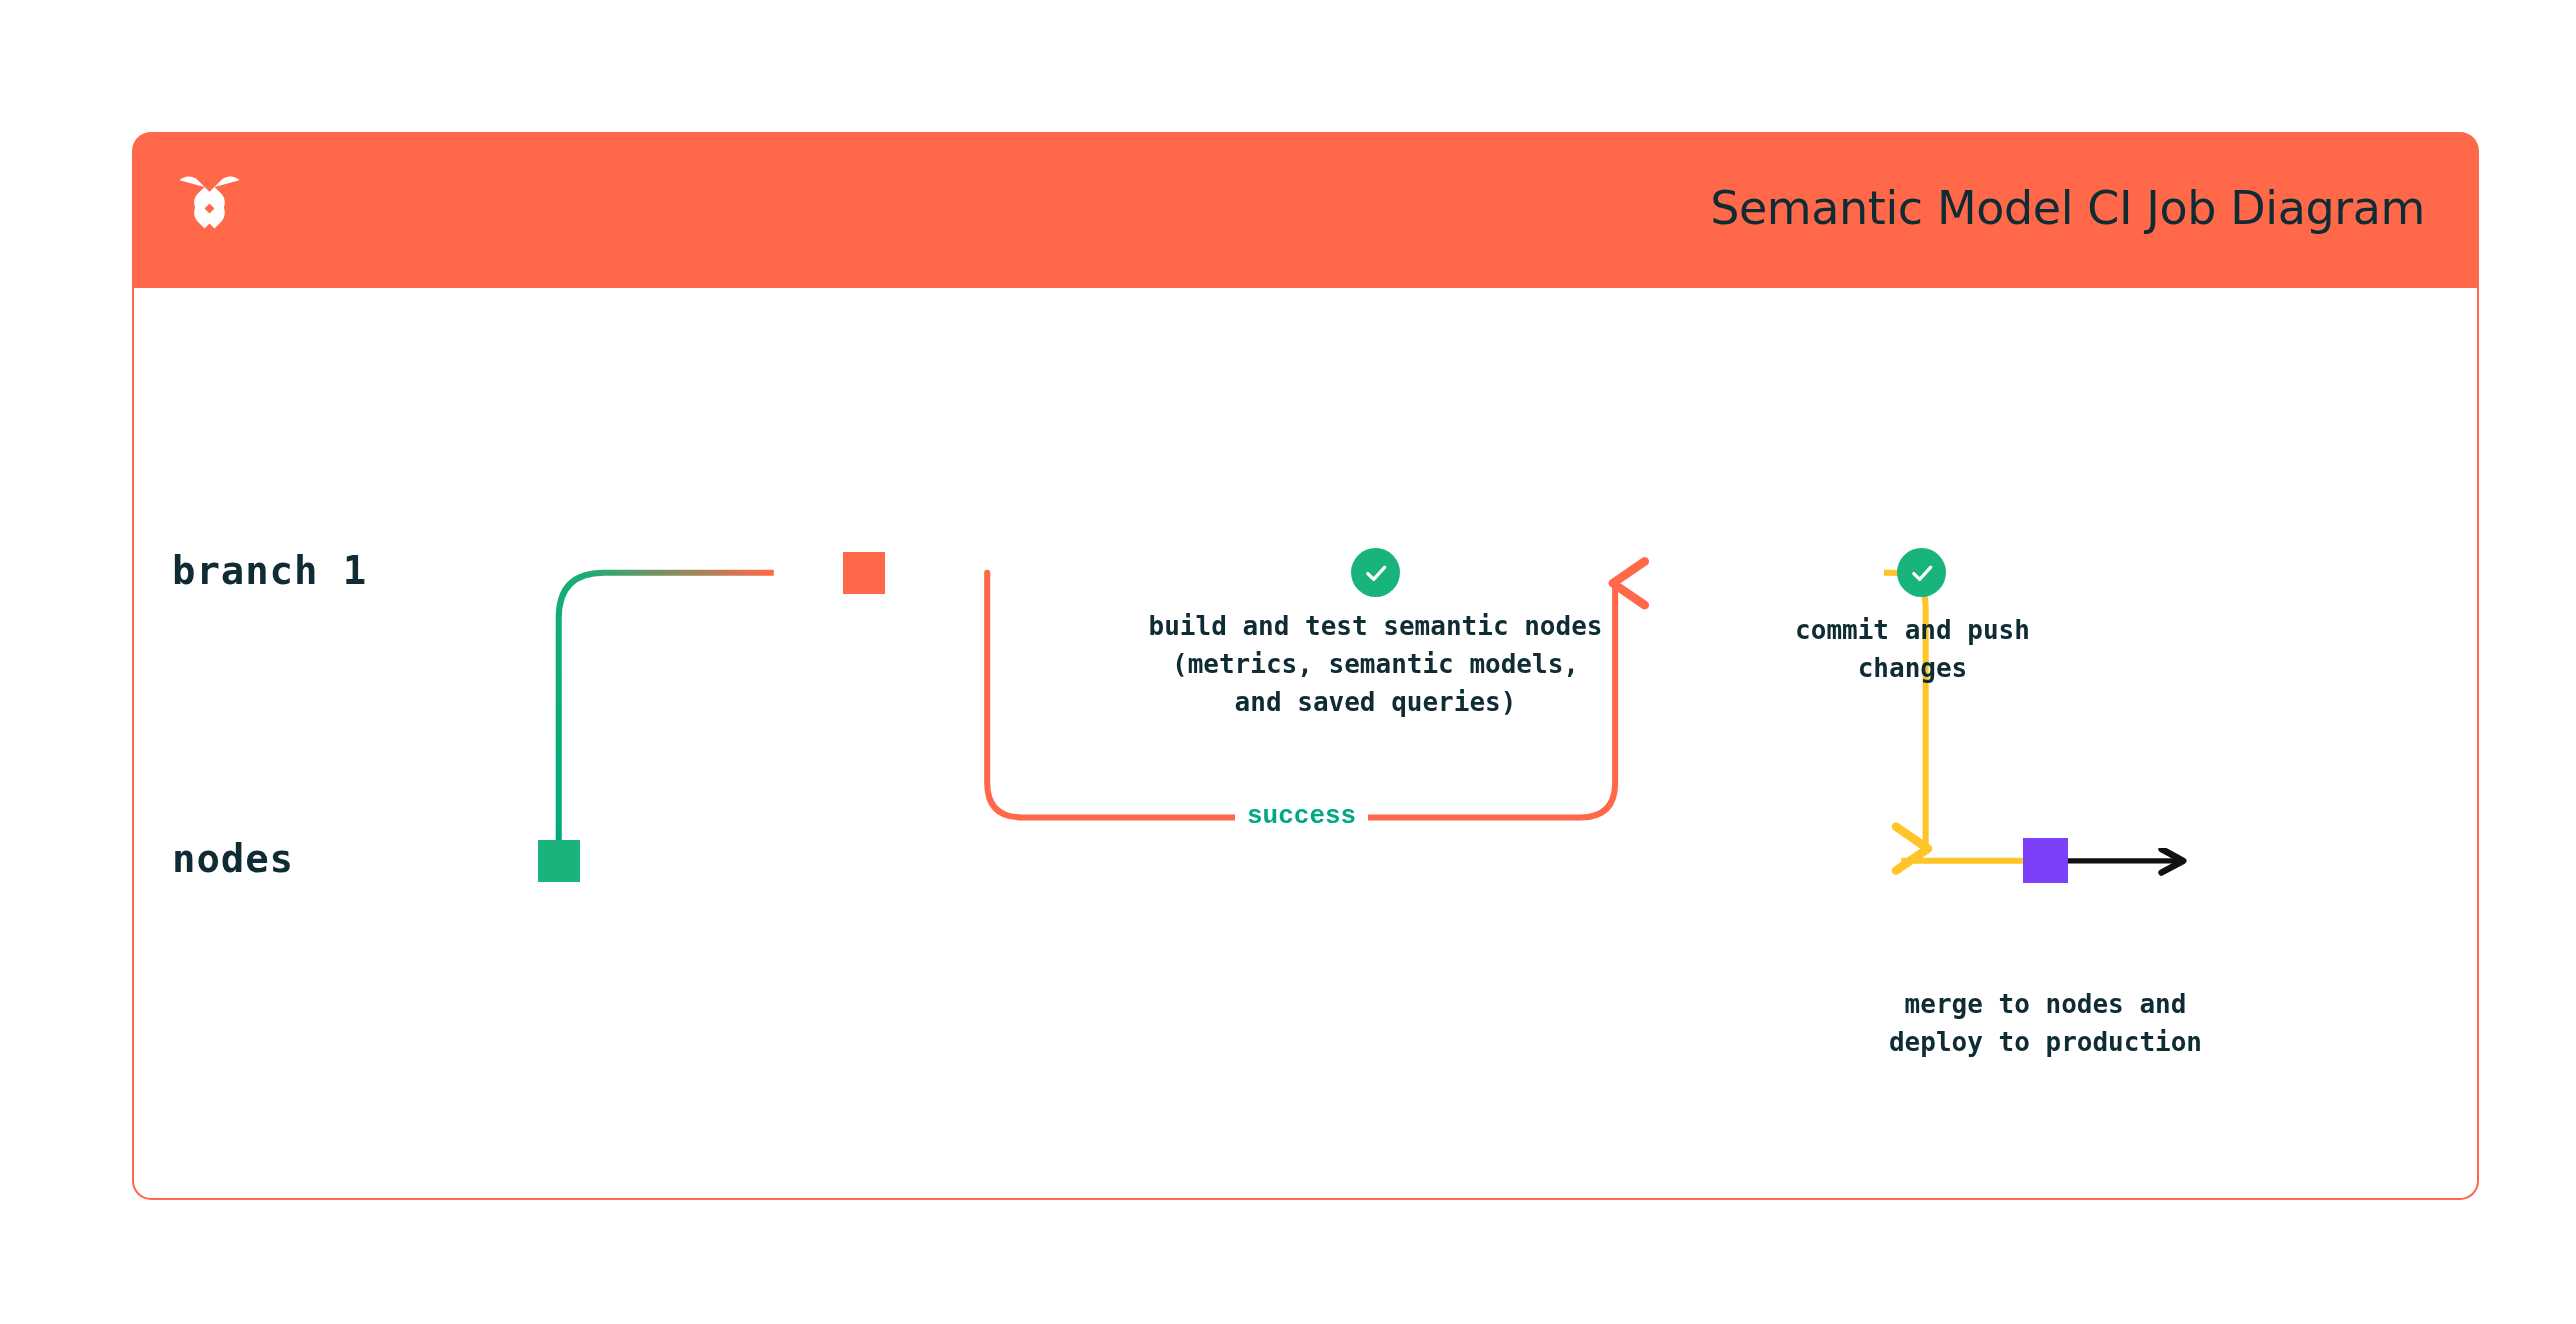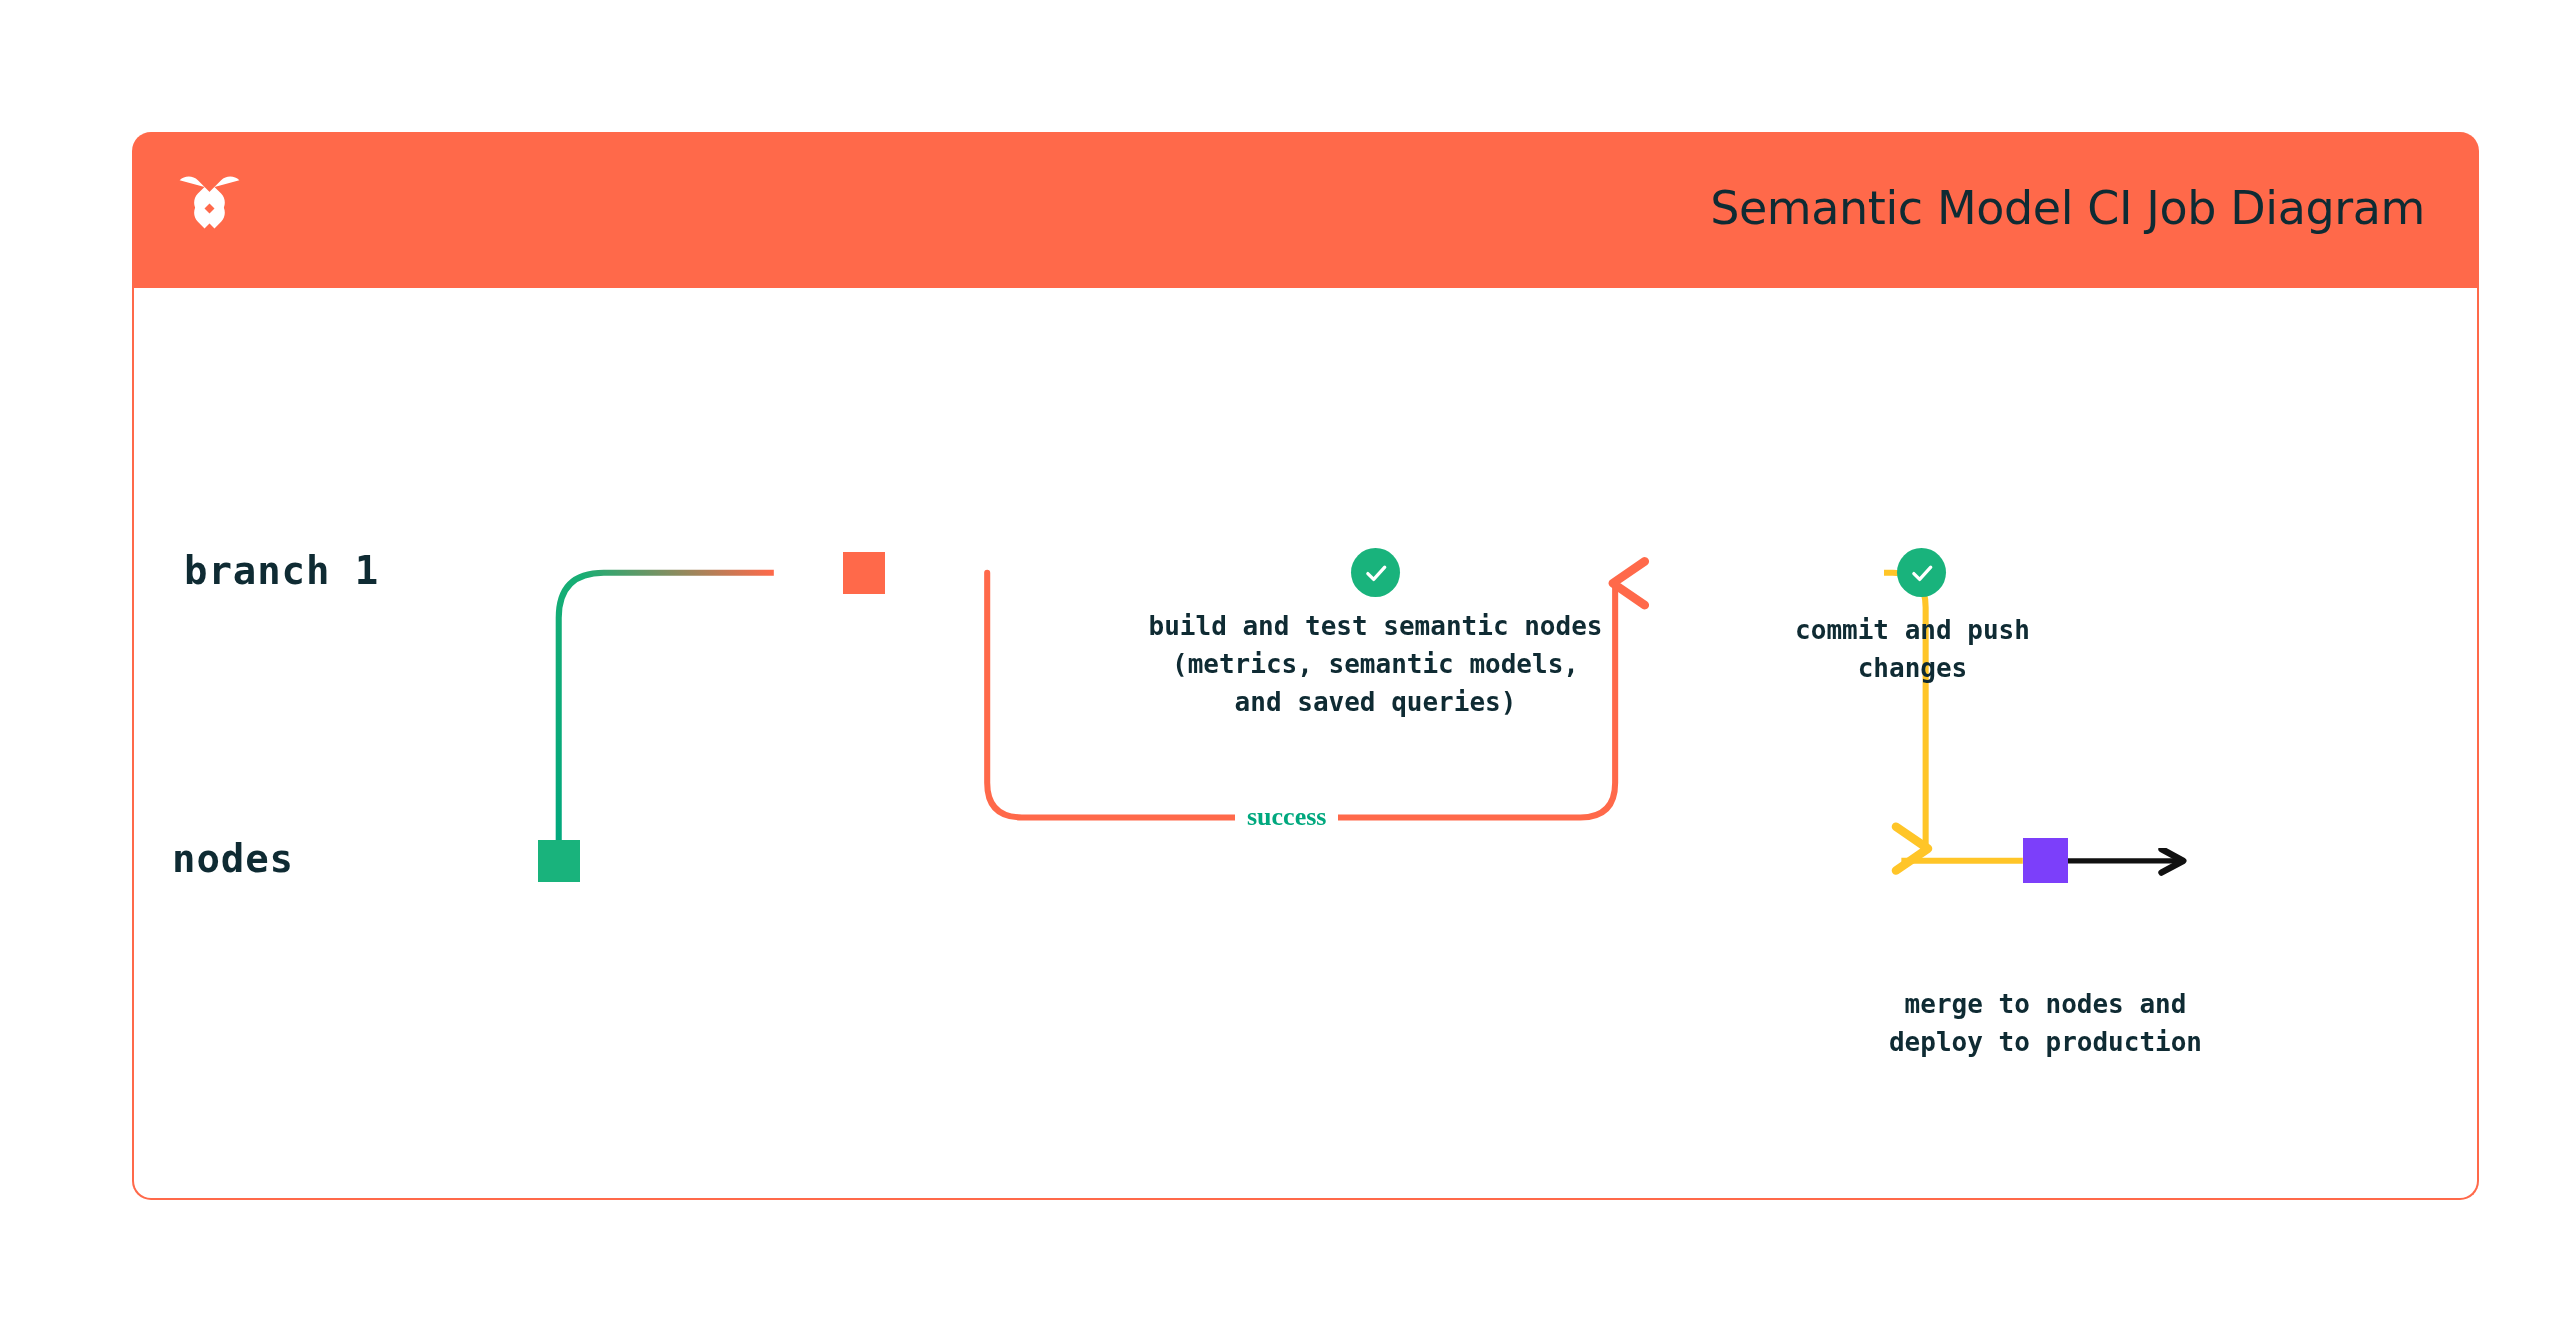--- a/index.html
+++ b/index.html
@@ -97,21 +97,21 @@
     font-size: 26px;
     font-weight: bold;
     line-height: 38px;
     text-align: center;
     white-space: pre;
   }
 
   .edge-label {
     position: absolute;
     color: #00A87E;
-    font-family: Liberation Serif, serif;
+    font-family: Liberation Mono, monospace;
     font-size: 26px;
     font-weight: bold;
     line-height: 29.5px;
     background: #ffffff;
     padding: 0 12px;
     white-space: nowrap;
   }
 
   
   .commit-square {
@@ -192,21 +192,21 @@
 
     <path d="M 986 508 L 986 750 Q 986 790 1026 790 L 1670 790 Q 1710 790 1710 750 L 1710 520" fill="none" stroke="#FF694A" stroke-width="7" stroke-linecap="round" marker-end="url(#arrowUpOrange)"></path>
 
     <path d="M 2020 508 L 2020 508 L 2030 508 Q 2068 508 2068 548 L 2068 826" fill="none" stroke="#FFC528" stroke-width="7" stroke-linecap="butt" marker-end="url(#arrowDownYellow)"></path>
 
     <path d="M 2040 840 L 2180 840" fill="none" stroke="#FFC528" stroke-width="7"></path>
 
     <path d="M 2230 840 L 2360 840" fill="none" stroke="#111111" stroke-width="6" marker-end="url(#arrowRightBlack)"></path>
   </svg>
 
-  <div class="lane-label" style="left:40px; top:416px;margin-left:12px;">branch 1</div>
+  <div class="lane-label" style="left:40px; top:416px;">branch 1</div>
   <div class="lane-label" style="left:40px; top:704px;">nodes</div>
 
   <div class="commit-square" style="left:406px; top:708px; background:#19B37C;"></div>
 
   <div class="commit-square" style="left:711px; top:420px; background:#FF694A;"></div>
 
   <div class="commit-circle" style="left:1219px; top:416px; background:#19B37C;">
     <svg width="28" height="28" viewBox="0 0 24 24">
       <path d="M5 12.5 L10 17.5 L19.5 7" fill="none" stroke="#ffffff" stroke-width="2.8" stroke-linecap="round" stroke-linejoin="round"></path>
     </svg>

